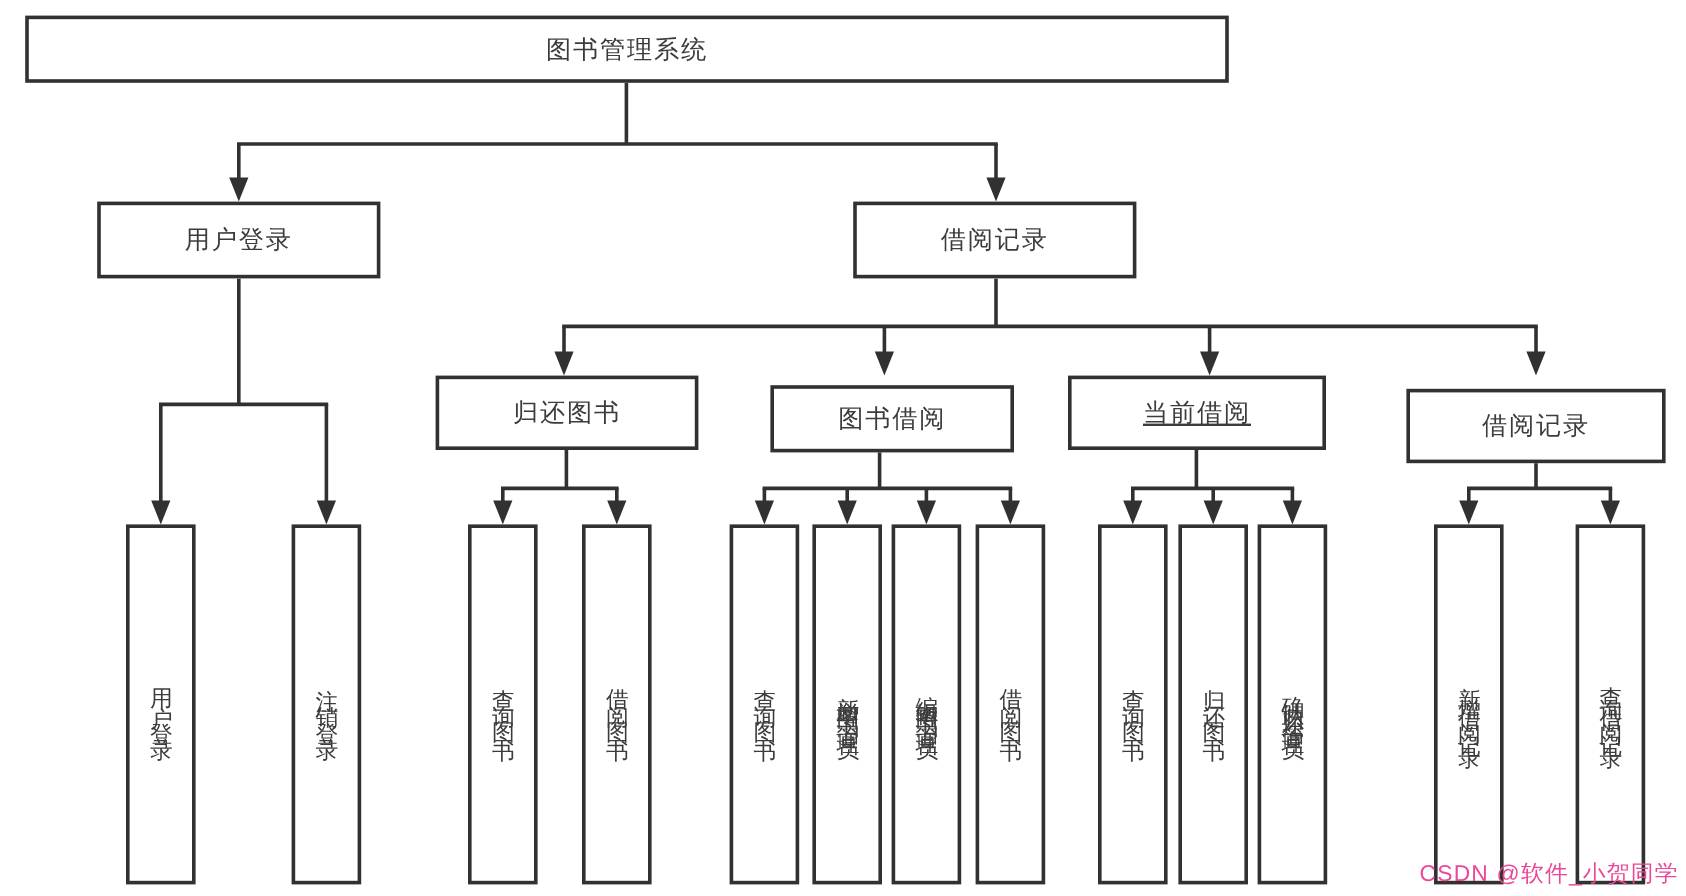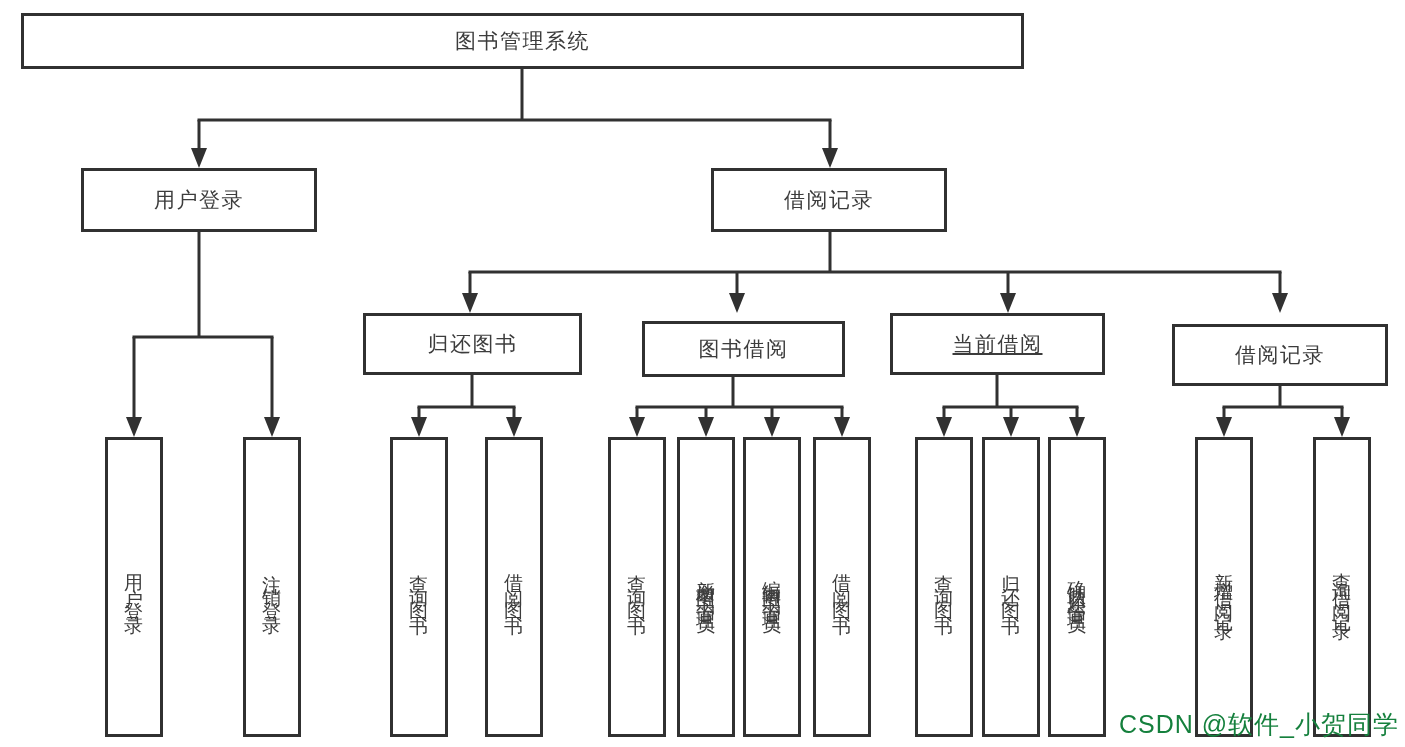--- a/index.html
+++ b/index.html
@@ -18,21 +18,21 @@
   .hlabel{font-size:21px;letter-spacing:1.5px;white-space:nowrap;}
   .leaf span{
     writing-mode:vertical-rl;text-orientation:mixed;
     font-size:19px;color:#3c3c3c;line-height:1;white-space:nowrap;
   }
   .sp4 span{letter-spacing:14px;}
   .sp6 span{letter-spacing:10px;}
   .splong span{letter-spacing:5px;}
   .watermark{
     position:absolute;right:6px;bottom:6px;z-index:5;
-    color:#15803d;font-size:25px;letter-spacing:1px;white-space:nowrap;
+    color:#ec4899;font-size:19px;letter-spacing:1px;white-space:nowrap;
   }
 </style>
 </head>
 <body>
 
 <div class="canvas">
 
   <svg class="wires" width="1405" height="747">
 
     <line x1="522" y1="69" x2="522" y2="120"></line>

